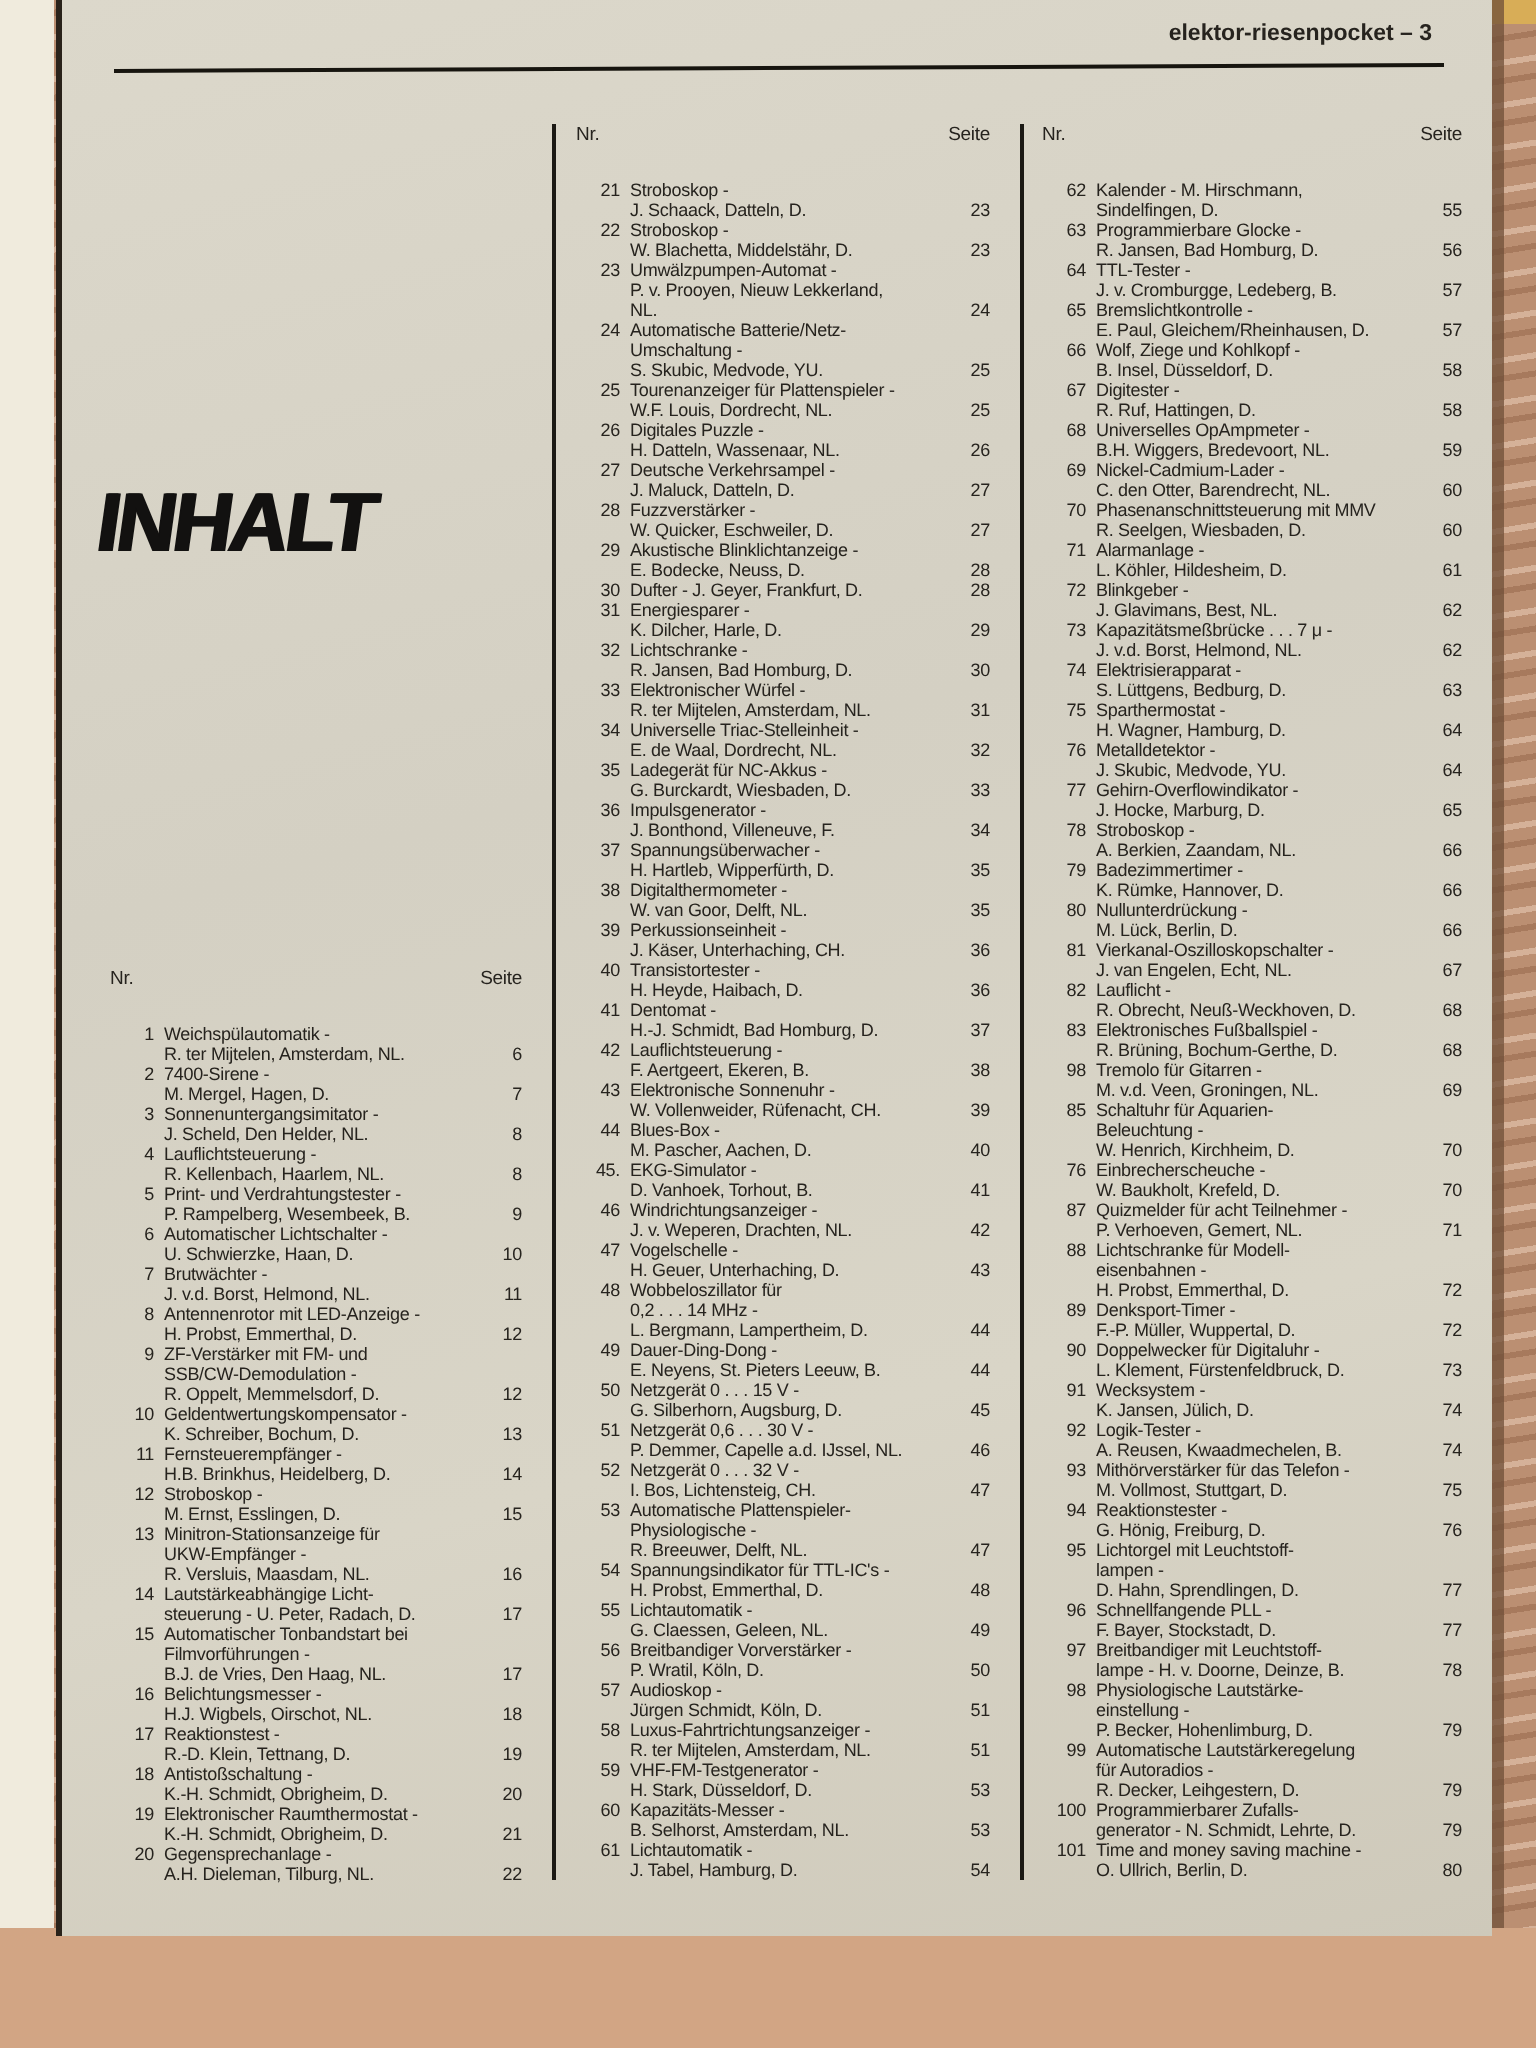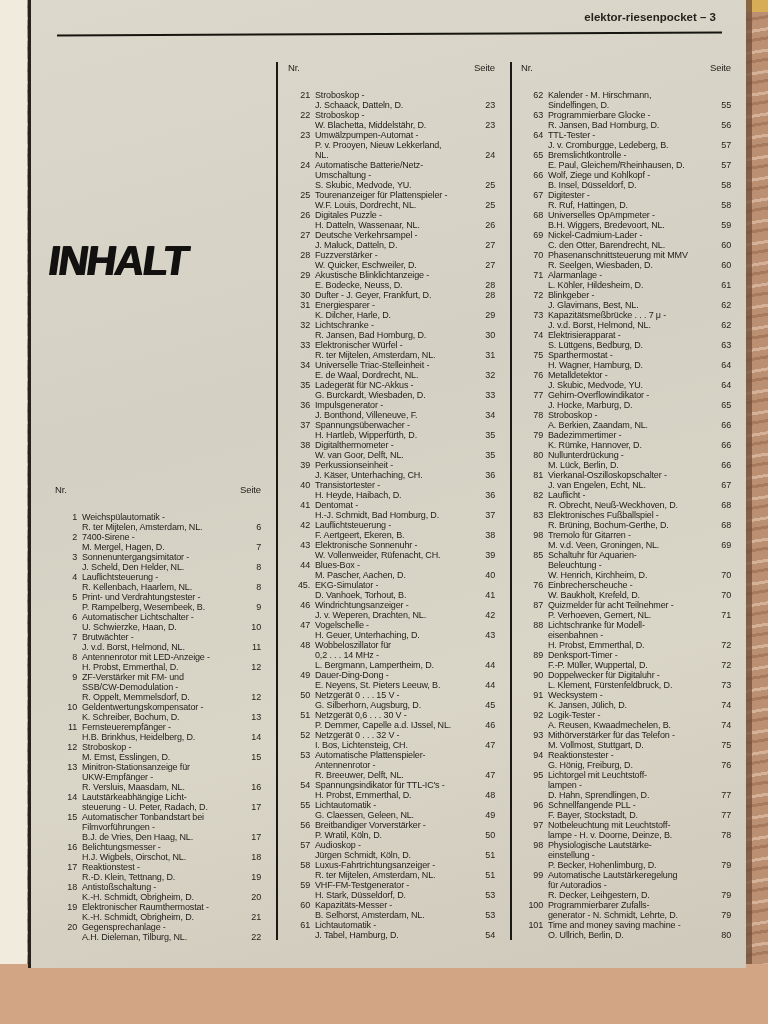--- a/index.html
+++ b/index.html
@@ -334,21 +334,21 @@
           <div class="line"><span>P. Demmer, Capelle a.d. IJssel, NL.</span><span class="pg">46</span></div>
         </div>
         <div class="entry">
           <span class="nr">52</span>
           <div class="line"><span>Netzgerät 0 . . . 32 V -</span></div>
           <div class="line"><span>I. Bos, Lichtensteig, CH.</span><span class="pg">47</span></div>
         </div>
         <div class="entry">
           <span class="nr">53</span>
           <div class="line"><span>Automatische Plattenspieler-</span></div>
-          <div class="line"><span>Antennenrotor -</span></div>
+          <div class="line"><span>Physiologische -</span></div>
           <div class="line"><span>R. Breeuwer, Delft, NL.</span><span class="pg">47</span></div>
         </div>
         <div class="entry">
           <span class="nr">54</span>
           <div class="line"><span>Spannungsindikator für TTL-IC's -</span></div>
           <div class="line"><span>H. Probst, Emmerthal, D.</span><span class="pg">48</span></div>
         </div>
         <div class="entry">
           <span class="nr">55</span>
           <div class="line"><span>Lichtautomatik -</span></div>
@@ -566,21 +566,21 @@
           <div class="line"><span>lampen -</span></div>
           <div class="line"><span>D. Hahn, Sprendlingen, D.</span><span class="pg">77</span></div>
         </div>
         <div class="entry">
           <span class="nr">96</span>
           <div class="line"><span>Schnellfangende PLL -</span></div>
           <div class="line"><span>F. Bayer, Stockstadt, D.</span><span class="pg">77</span></div>
         </div>
         <div class="entry">
           <span class="nr">97</span>
-          <div class="line"><span>Notbeleuchtung mit Leuchtstoff-</span></div>
+          <div class="line"><span>Breitbandiger mit Leuchtstoff-</span></div>
           <div class="line"><span>lampe - H. v. Doorne, Deinze, B.</span><span class="pg">78</span></div>
         </div>
         <div class="entry">
           <span class="nr">98</span>
           <div class="line"><span>Physiologische Lautstärke-</span></div>
           <div class="line"><span>einstellung -</span></div>
           <div class="line"><span>P. Becker, Hohenlimburg, D.</span><span class="pg">79</span></div>
         </div>
         <div class="entry">
           <span class="nr">99</span>

